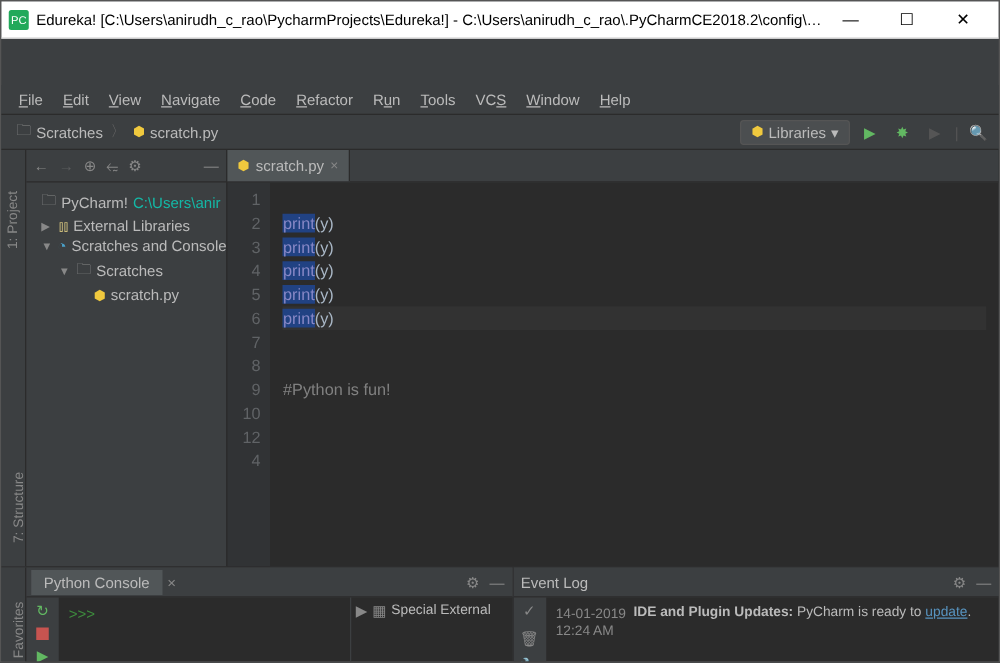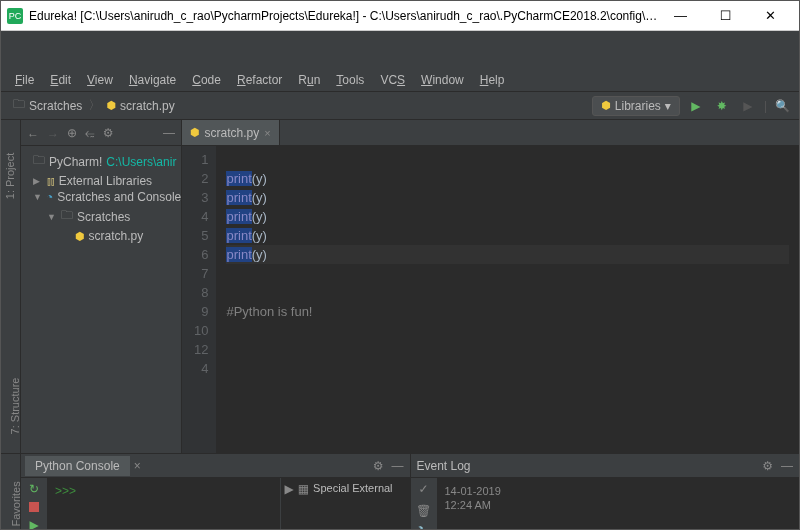--- a/index.html
+++ b/index.html
@@ -249,20 +249,23 @@
         <span>✓</span>
         <span>🗑</span>
         <span>🔧</span>
       </div>
       <div class="evlog">
         <div class="evline">
           <div class="evdate">
             <div>14-01-2019</div>
             <div>12:24 AM</div>
           </div>
+          <div class="evmsg">
+            <b>IDE and Plugin Updates:</b><span> PyCharm is ready to </span><span class="lnk">update</span>.
+          </div>
         </div>
       </div>
     </div>
   </div>
 </div>
 
 <div class="toolstrip">
   <span class="itm">▶ <span>4: Run</span></span>
   <span class="itm">≣ <span>6: TODO</span></span>
   <span class="itm">▣ <span>Terminal</span></span>

